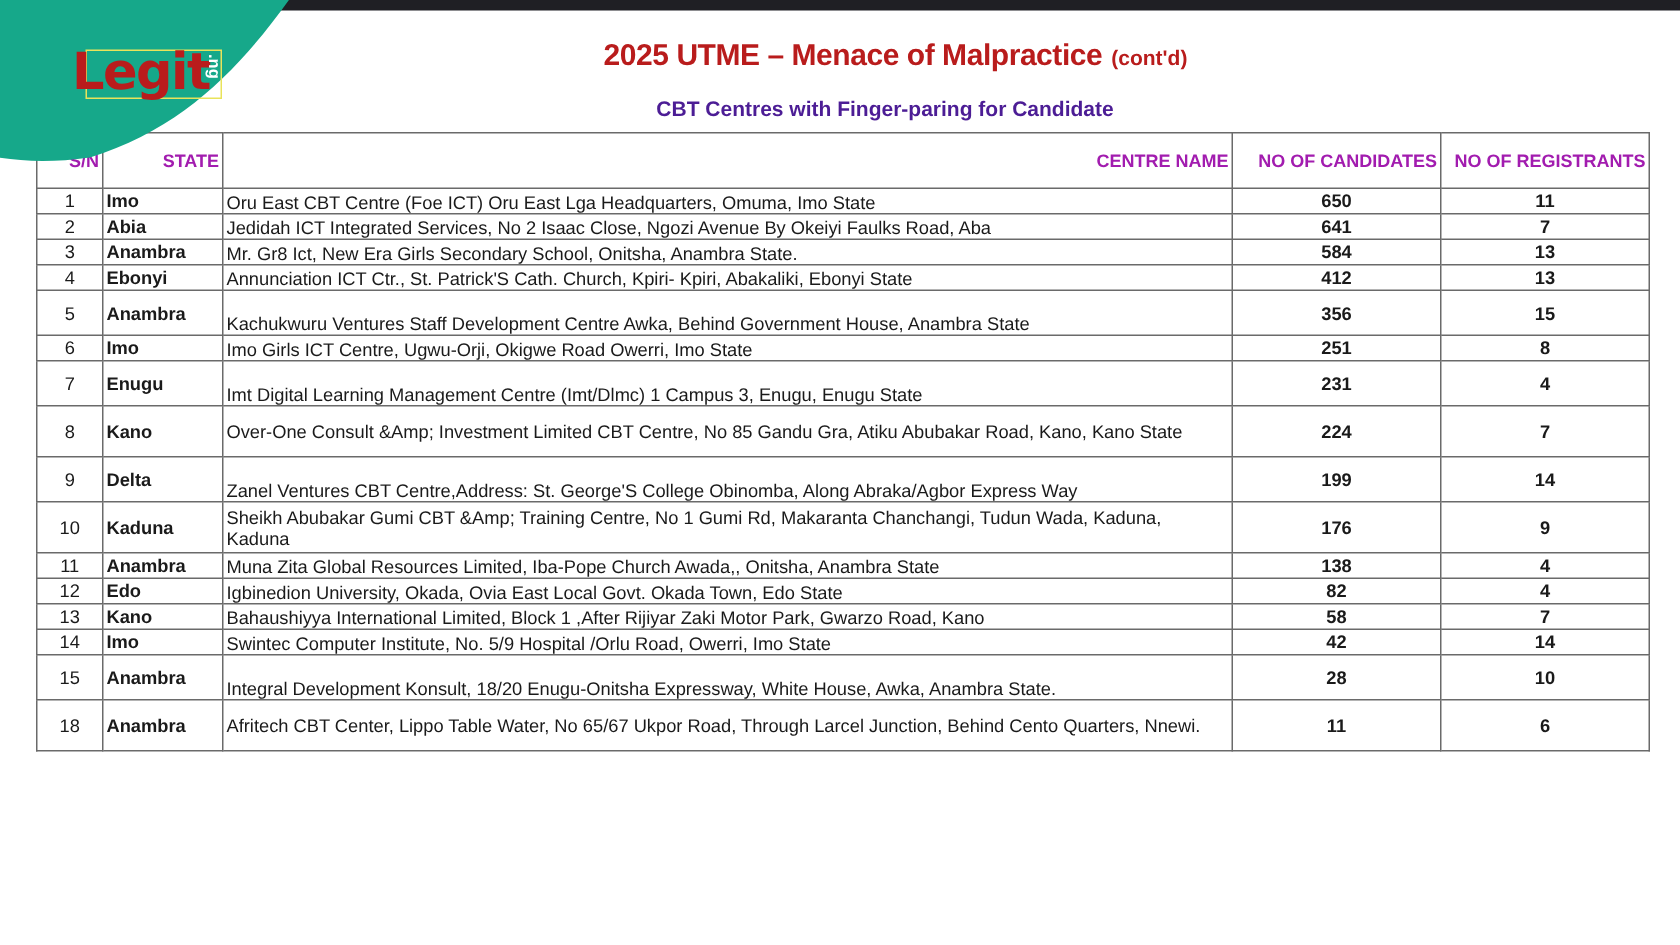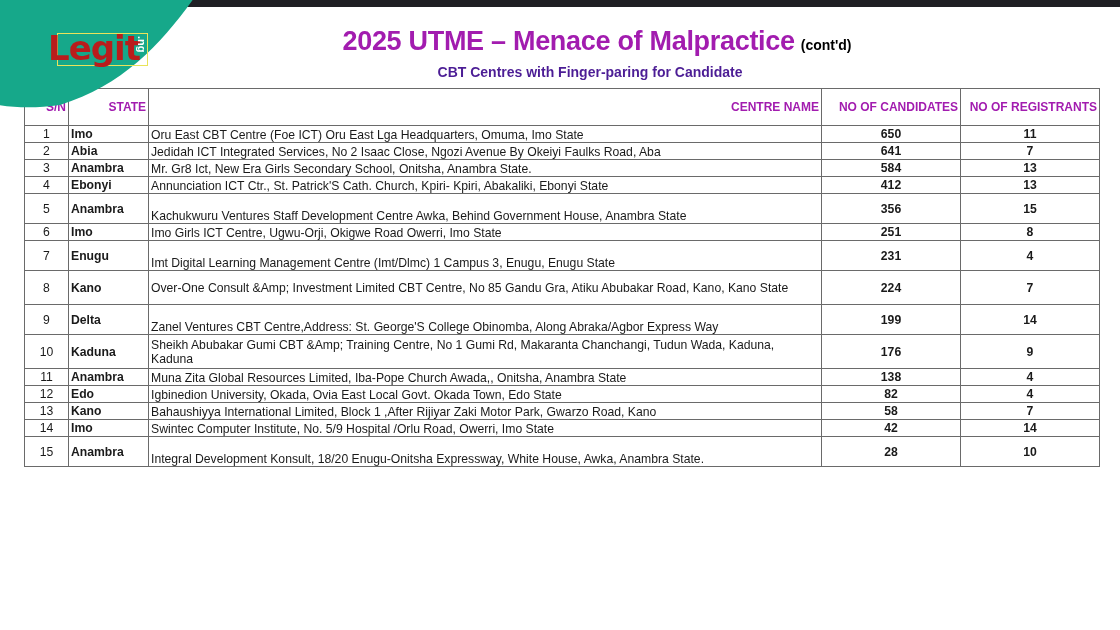--- a/index.html
+++ b/index.html
@@ -12,26 +12,26 @@
   .topbar {
     position:absolute; left:0; top:0; width:1120px; height:7px;
     background:#1f1f24;
   }
   .title-wrap {
     position:absolute; left:0; top:26px; width:1120px; text-align:center;
   }
   .title-main {
     display:inline-block;
     font-family:"Liberation Sans", sans-serif;
-    font-weight:bold; font-size:27px; color:#a21caf;
+    font-weight:bold; font-size:20px; color:#b91c1c;
     letter-spacing:-0.3px;
     margin-left:74px;
   }
   .title-cont {
-    font-weight:bold; font-size:14px; color:#000000; margin-left:6px;
+    font-weight:bold; font-size:14px; color:#b91c1c; margin-left:6px;
   }
   .subtitle {
     position:absolute; left:0; top:64px; width:1120px; text-align:center;
     font-weight:bold; font-size:14px; color:#4c1d95;
     padding-left:60px; box-sizing:border-box;
   }
   table.grid {
     position:absolute; left:24px; top:88px;
     border-collapse:collapse;
     table-layout:fixed;
@@ -202,20 +202,27 @@
       <td class="num">42</td>
       <td class="num">14</td>
     </tr>
     <tr style="height:30px">
       <td class="sn">15</td>
       <td class="state">Anambra</td>
       <td class="centre">Integral Development Konsult, 18/20 Enugu-Onitsha Expressway, White House, Awka, Anambra State.</td>
       <td class="num">28</td>
       <td class="num">10</td>
     </tr>
+    <tr style="height:34px">
+      <td class="sn">18</td>
+      <td class="state">Anambra</td>
+      <td class="centre two">Afritech CBT Center, Lippo Table Water, No 65/67 Ukpor Road, Through Larcel Junction, Behind Cento Quarters, Nnewi.</td>
+      <td class="num">11</td>
+      <td class="num">6</td>
+    </tr>
   </tbody>
 </table>
 
 <svg class="logo-blob" viewBox="0 0 480 260">
   <path d="M0,0 L350,0 C330,40 310,70 280,110 C240,170 200,230 120,255 C70,262 40,252 0,240 Z" fill="#16a88a"></path>
 </svg>
 <div class="logo">
   <div class="logo-box"></div>
   <span class="logo-text">Legit</span>
   <span class="logo-ng">.ng</span>

